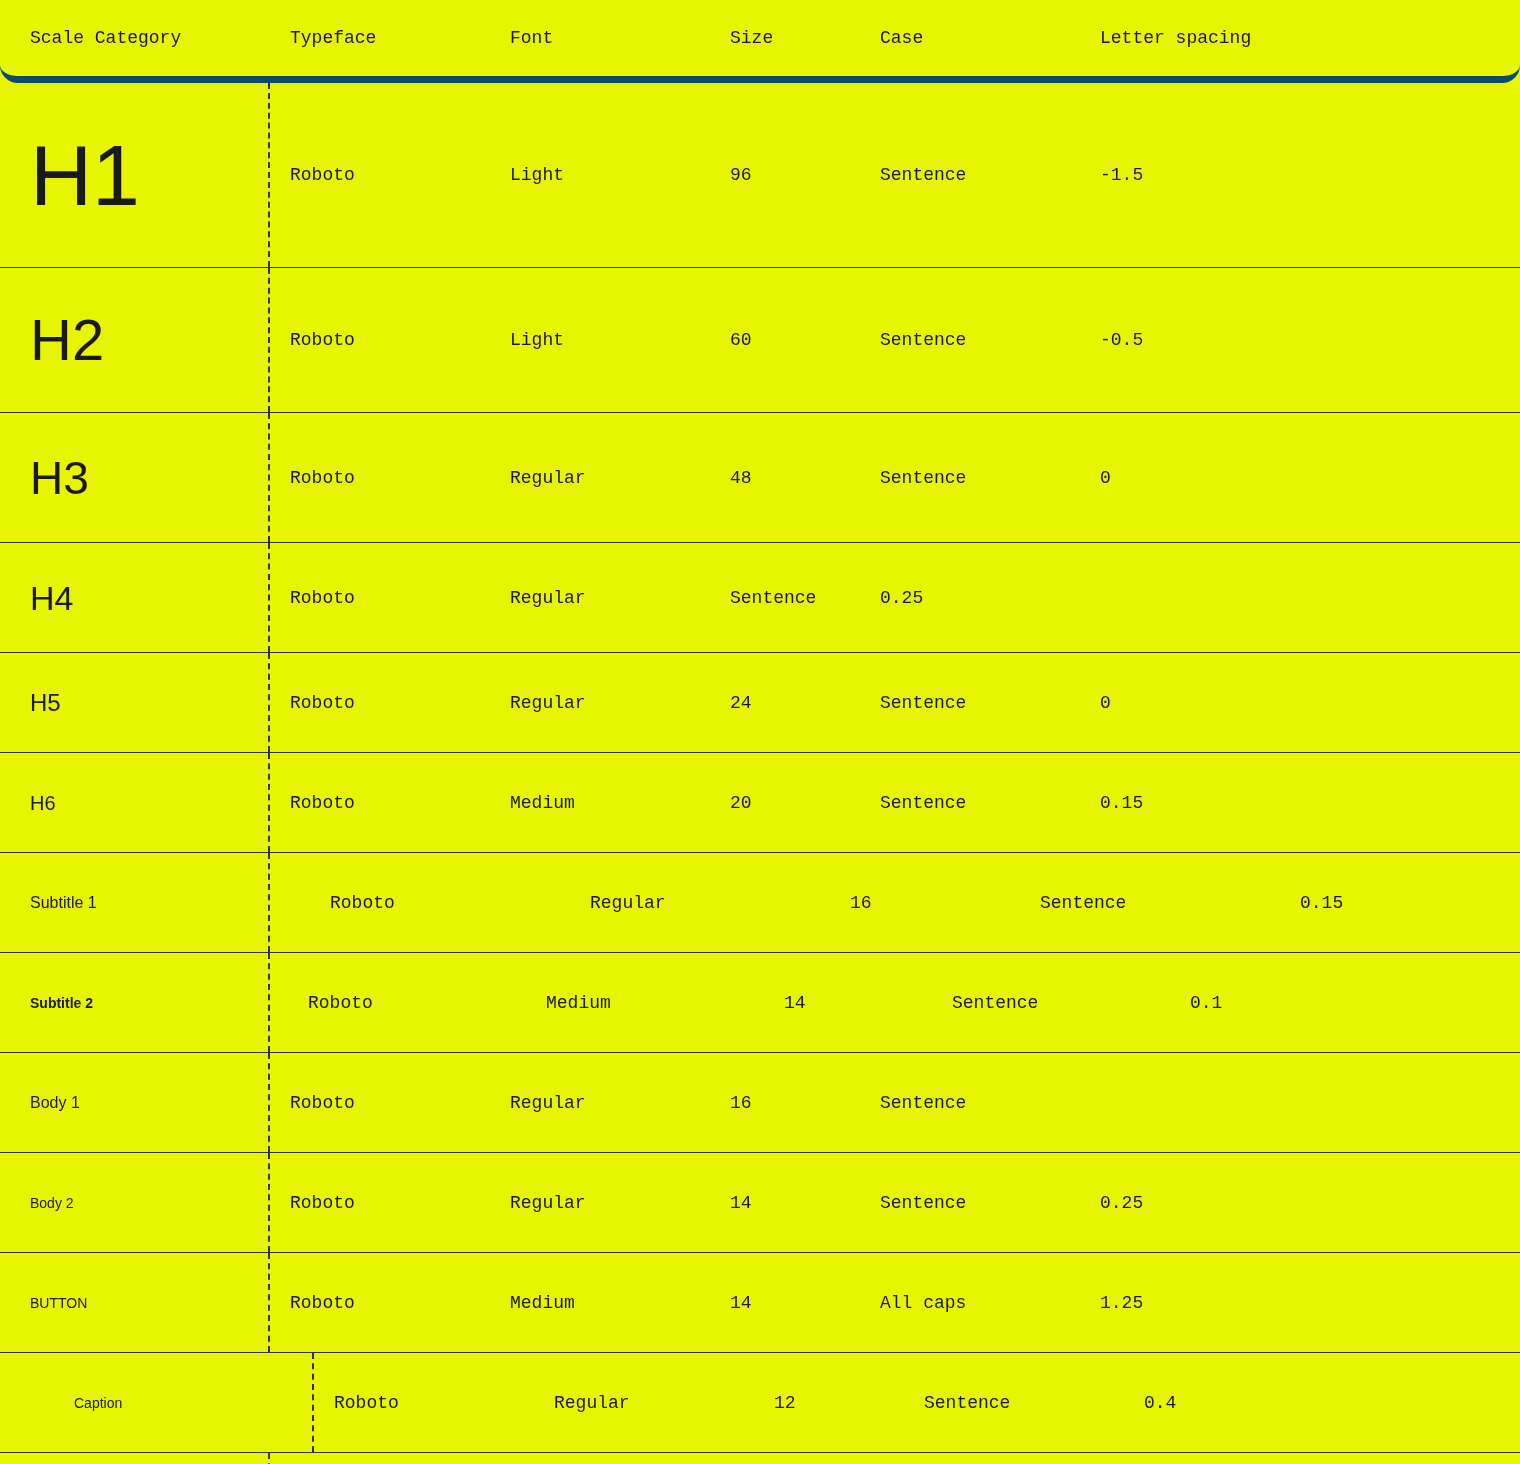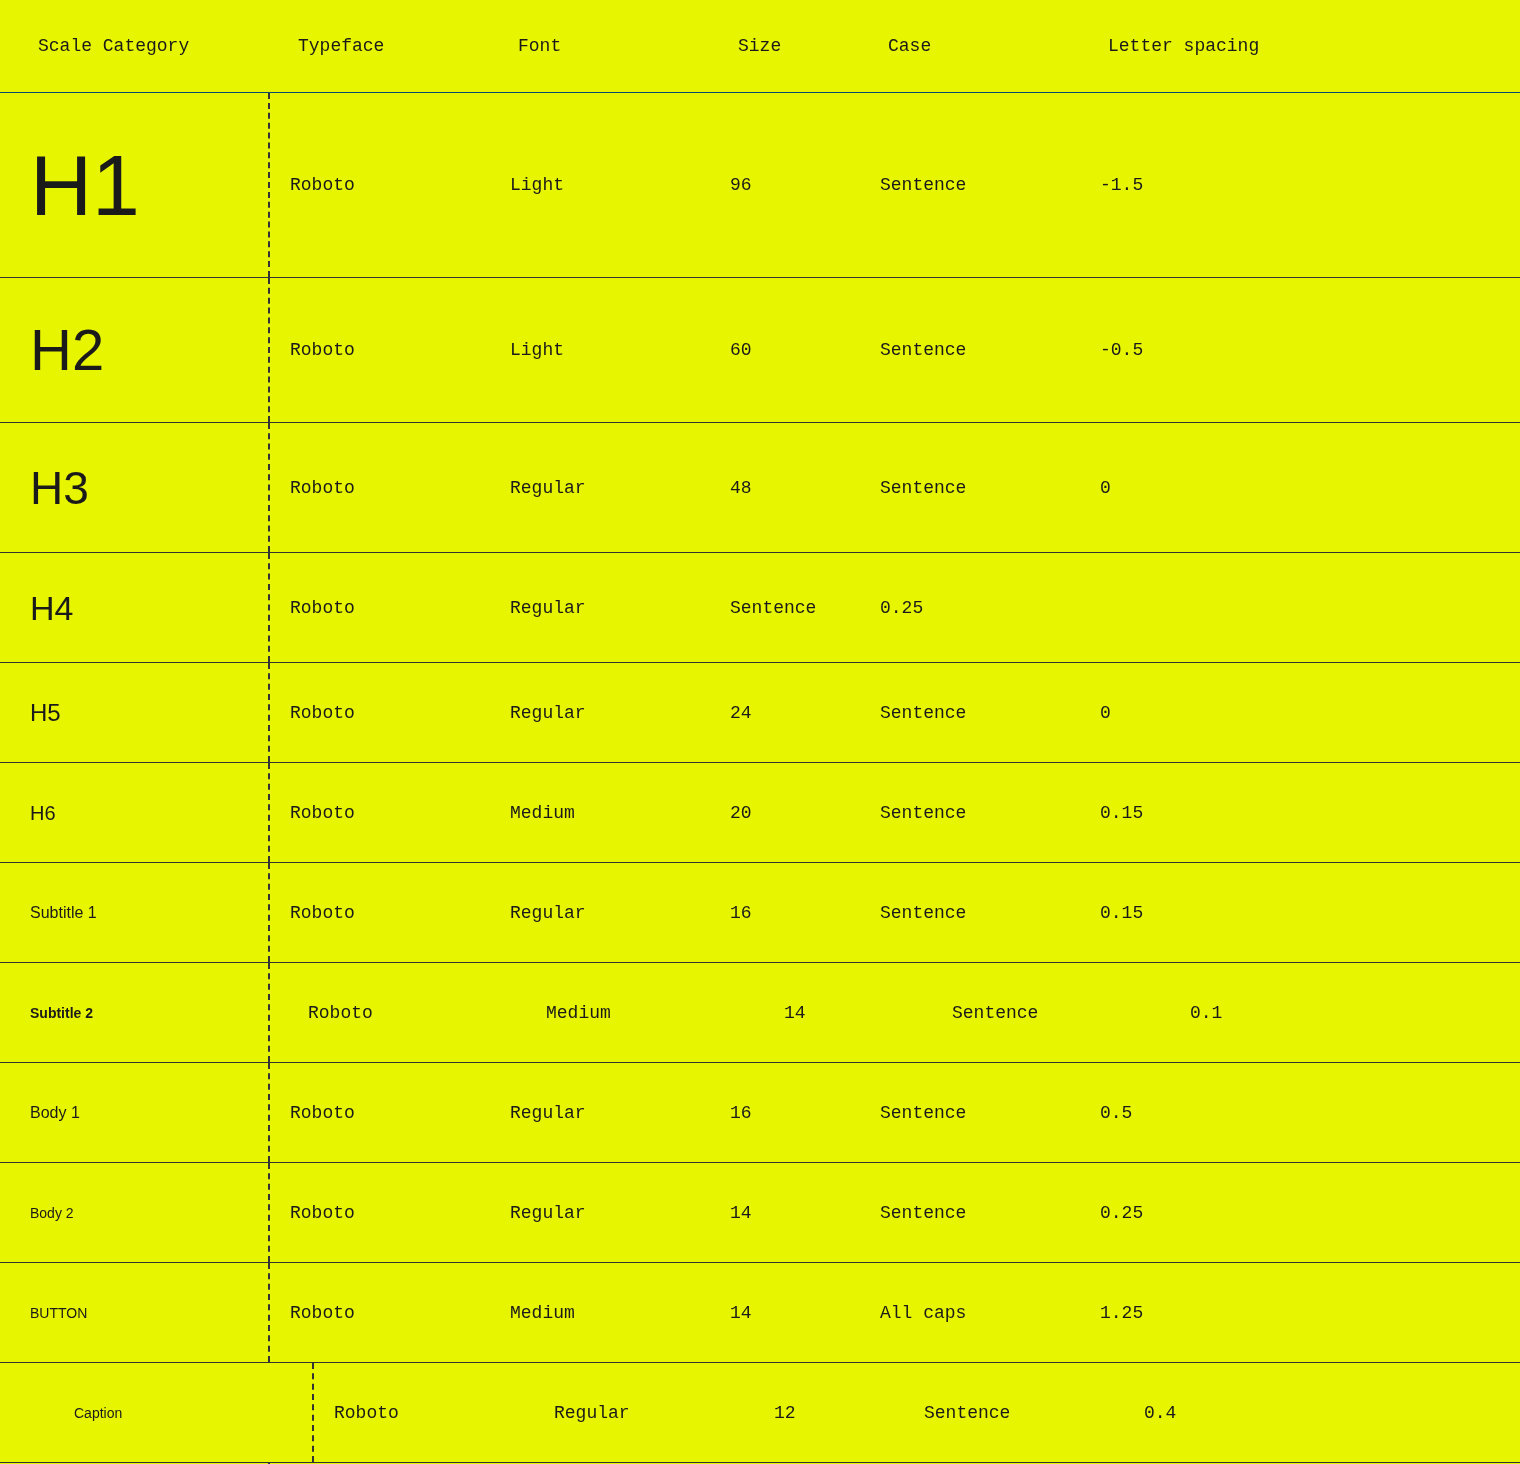--- a/index.html
+++ b/index.html
@@ -15,22 +15,23 @@
       min-height: 1464px;
     }
 
     .table-container {
       width: 100%;
     }
 
     .table-header {
       display: grid;
       grid-template-columns: 270px 220px 220px 150px 220px auto;
-      border-bottom: 1px solid #0c4a6e;
-      padding: 8px;
+      border-bottom: 7px solid #0c4a6e;
+      padding: 0;
+      border-radius: 18px;
     }
 
     .header-cell {
       padding: 28px 20px;
       font-size: 18px;
       font-family: 'Courier New', Courier, monospace;
       color: #1a1a1a;
       font-weight: normal;
     }
 
@@ -165,21 +166,21 @@
       font-family: Arial, sans-serif;
       color: #1a1a1a;
     }
 
     .row-h1 { min-height: 185px; }
     .row-h2 { min-height: 145px; }
     .row-h3 { min-height: 130px; }
     .row-h4 { min-height: 110px; }
     .row-h5 { min-height: 100px; }
     .row-h6 { min-height: 100px; }
-    .row-subtitle1 { min-height: 100px; }
+    .row-subtitle1 { min-height: 100px; gap: 40px; }
     .row-subtitle2 { min-height: 100px; gap: 18px; }
     .row-body1 { min-height: 100px; }
     .row-body2 { min-height: 100px; }
     .row-button { min-height: 100px; }
     .row-caption { min-height: 100px; padding-left: 44px; }
     .row-overline { min-height: 100px; }
   </style>
 </head>
 <body>
 
@@ -282,21 +283,20 @@
   </div>
 
   <div class="table-row row-body1">
     <div class="scale-category-cell">
       <span class="body1-text">Body 1</span>
     </div>
     <div class="data-cell">Roboto</div>
     <div class="data-cell">Regular</div>
     <div class="data-cell">16</div>
     <div class="data-cell">Sentence</div>
-    <div class="data-cell">0.5</div>
   </div>
 
   <div class="table-row row-body2">
     <div class="scale-category-cell">
       <span class="body2-text">Body 2</span>
     </div>
     <div class="data-cell">Roboto</div>
     <div class="data-cell">Regular</div>
     <div class="data-cell">14</div>
     <div class="data-cell">Sentence</div>

